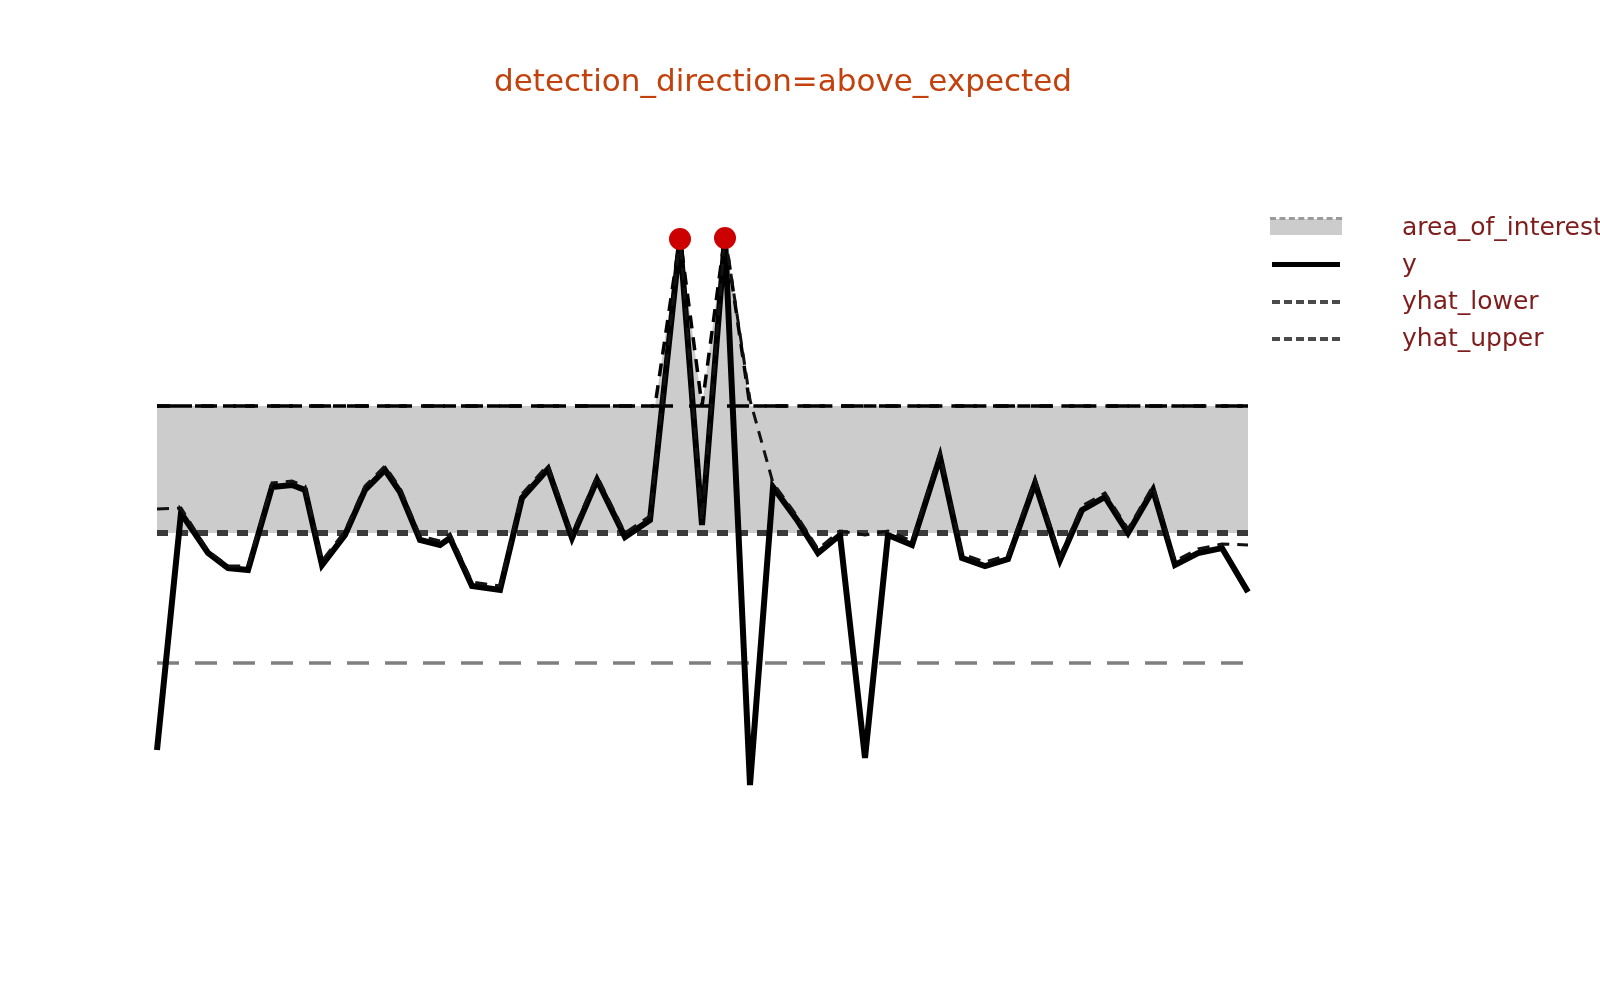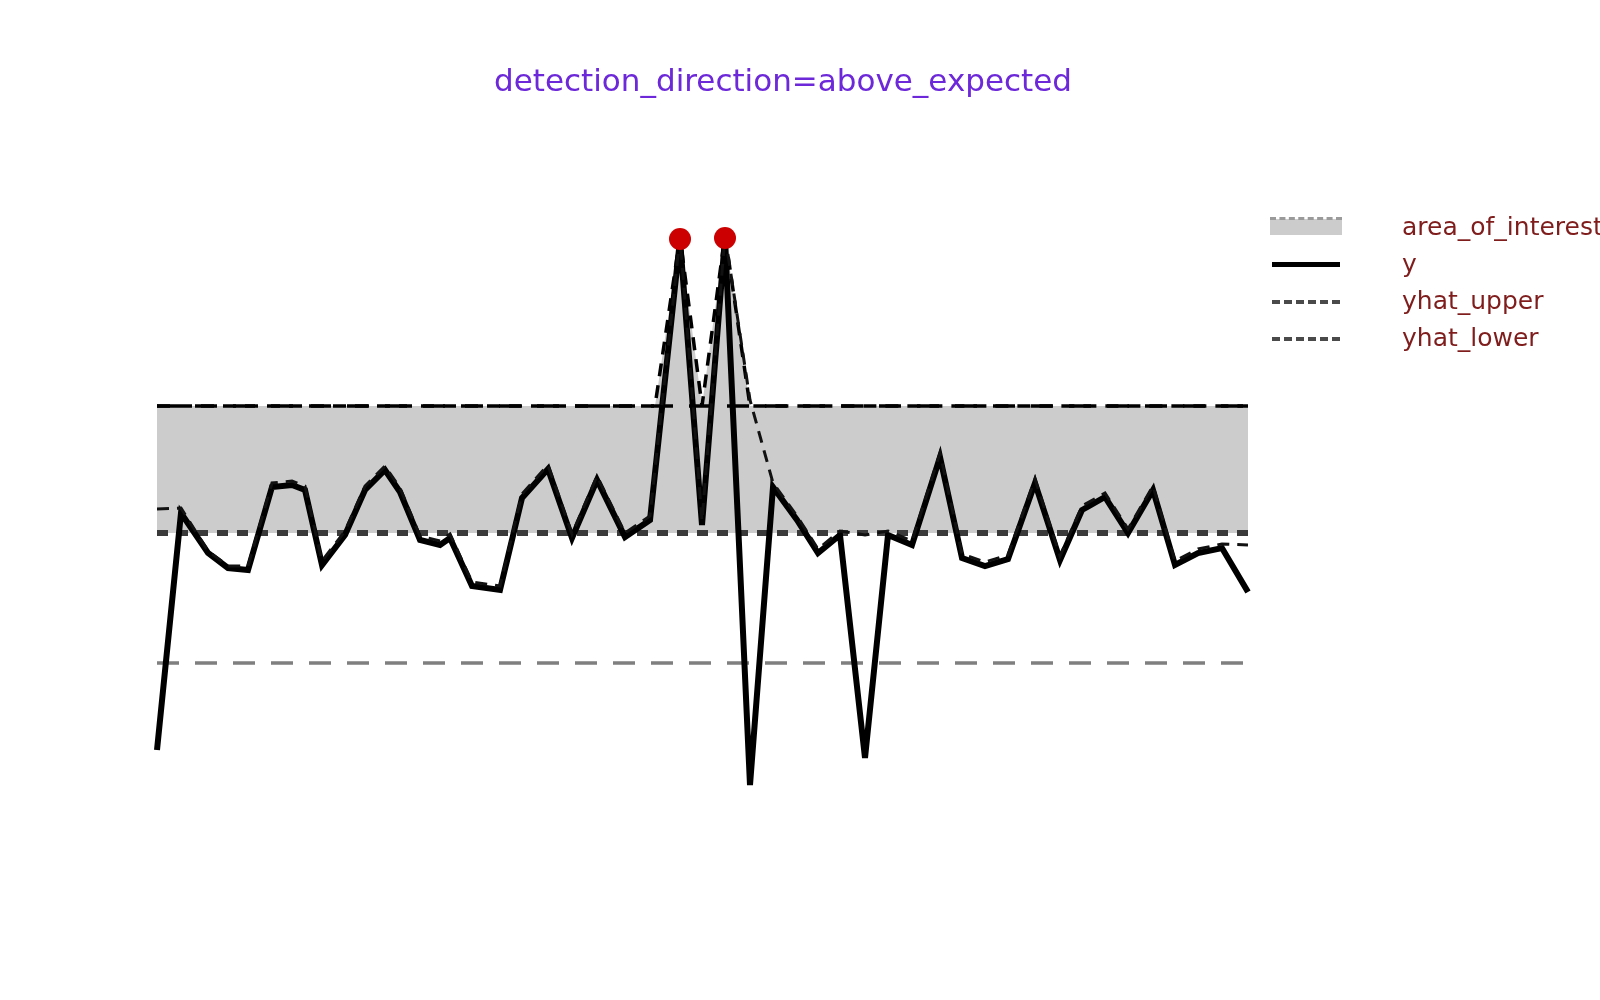--- a/index.html
+++ b/index.html
@@ -20,21 +20,21 @@
     width: 1600px;
     height: 1000px;
   }
   #chart-title {
     position: absolute;
     left: 0;
     top: 62px;
     width: 1566px;
     text-align: center;
     font-size: 31px;
-    color: #6d28d9;
+    color: #c2410c;
     font-family: "DejaVu Sans", sans-serif;
     letter-spacing: 0px;
     white-space: nowrap;
   }
   #plot-svg {
     position: absolute;
     left: 0;
     top: 0;
   }
   #legend {
@@ -139,23 +139,23 @@
     <div class="legend-row">
       <span class="legend-swatch">
           <span class="sw-solid"></span>
         </span>
       <span class="legend-label">y</span>
     </div>
     <div class="legend-row">
       <span class="legend-swatch">
           <span class="sw-dashed"></span>
         </span>
-      <span class="legend-label">yhat_upper</span>
+      <span class="legend-label">yhat_lower</span>
     </div>
     <div class="legend-row">
       <span class="legend-swatch">
           <span class="sw-dashed"></span>
         </span>
-      <span class="legend-label">yhat_lower</span>
+      <span class="legend-label">yhat_upper</span>
     </div>
   </div>
 
 </div>
 
 </body></html>

